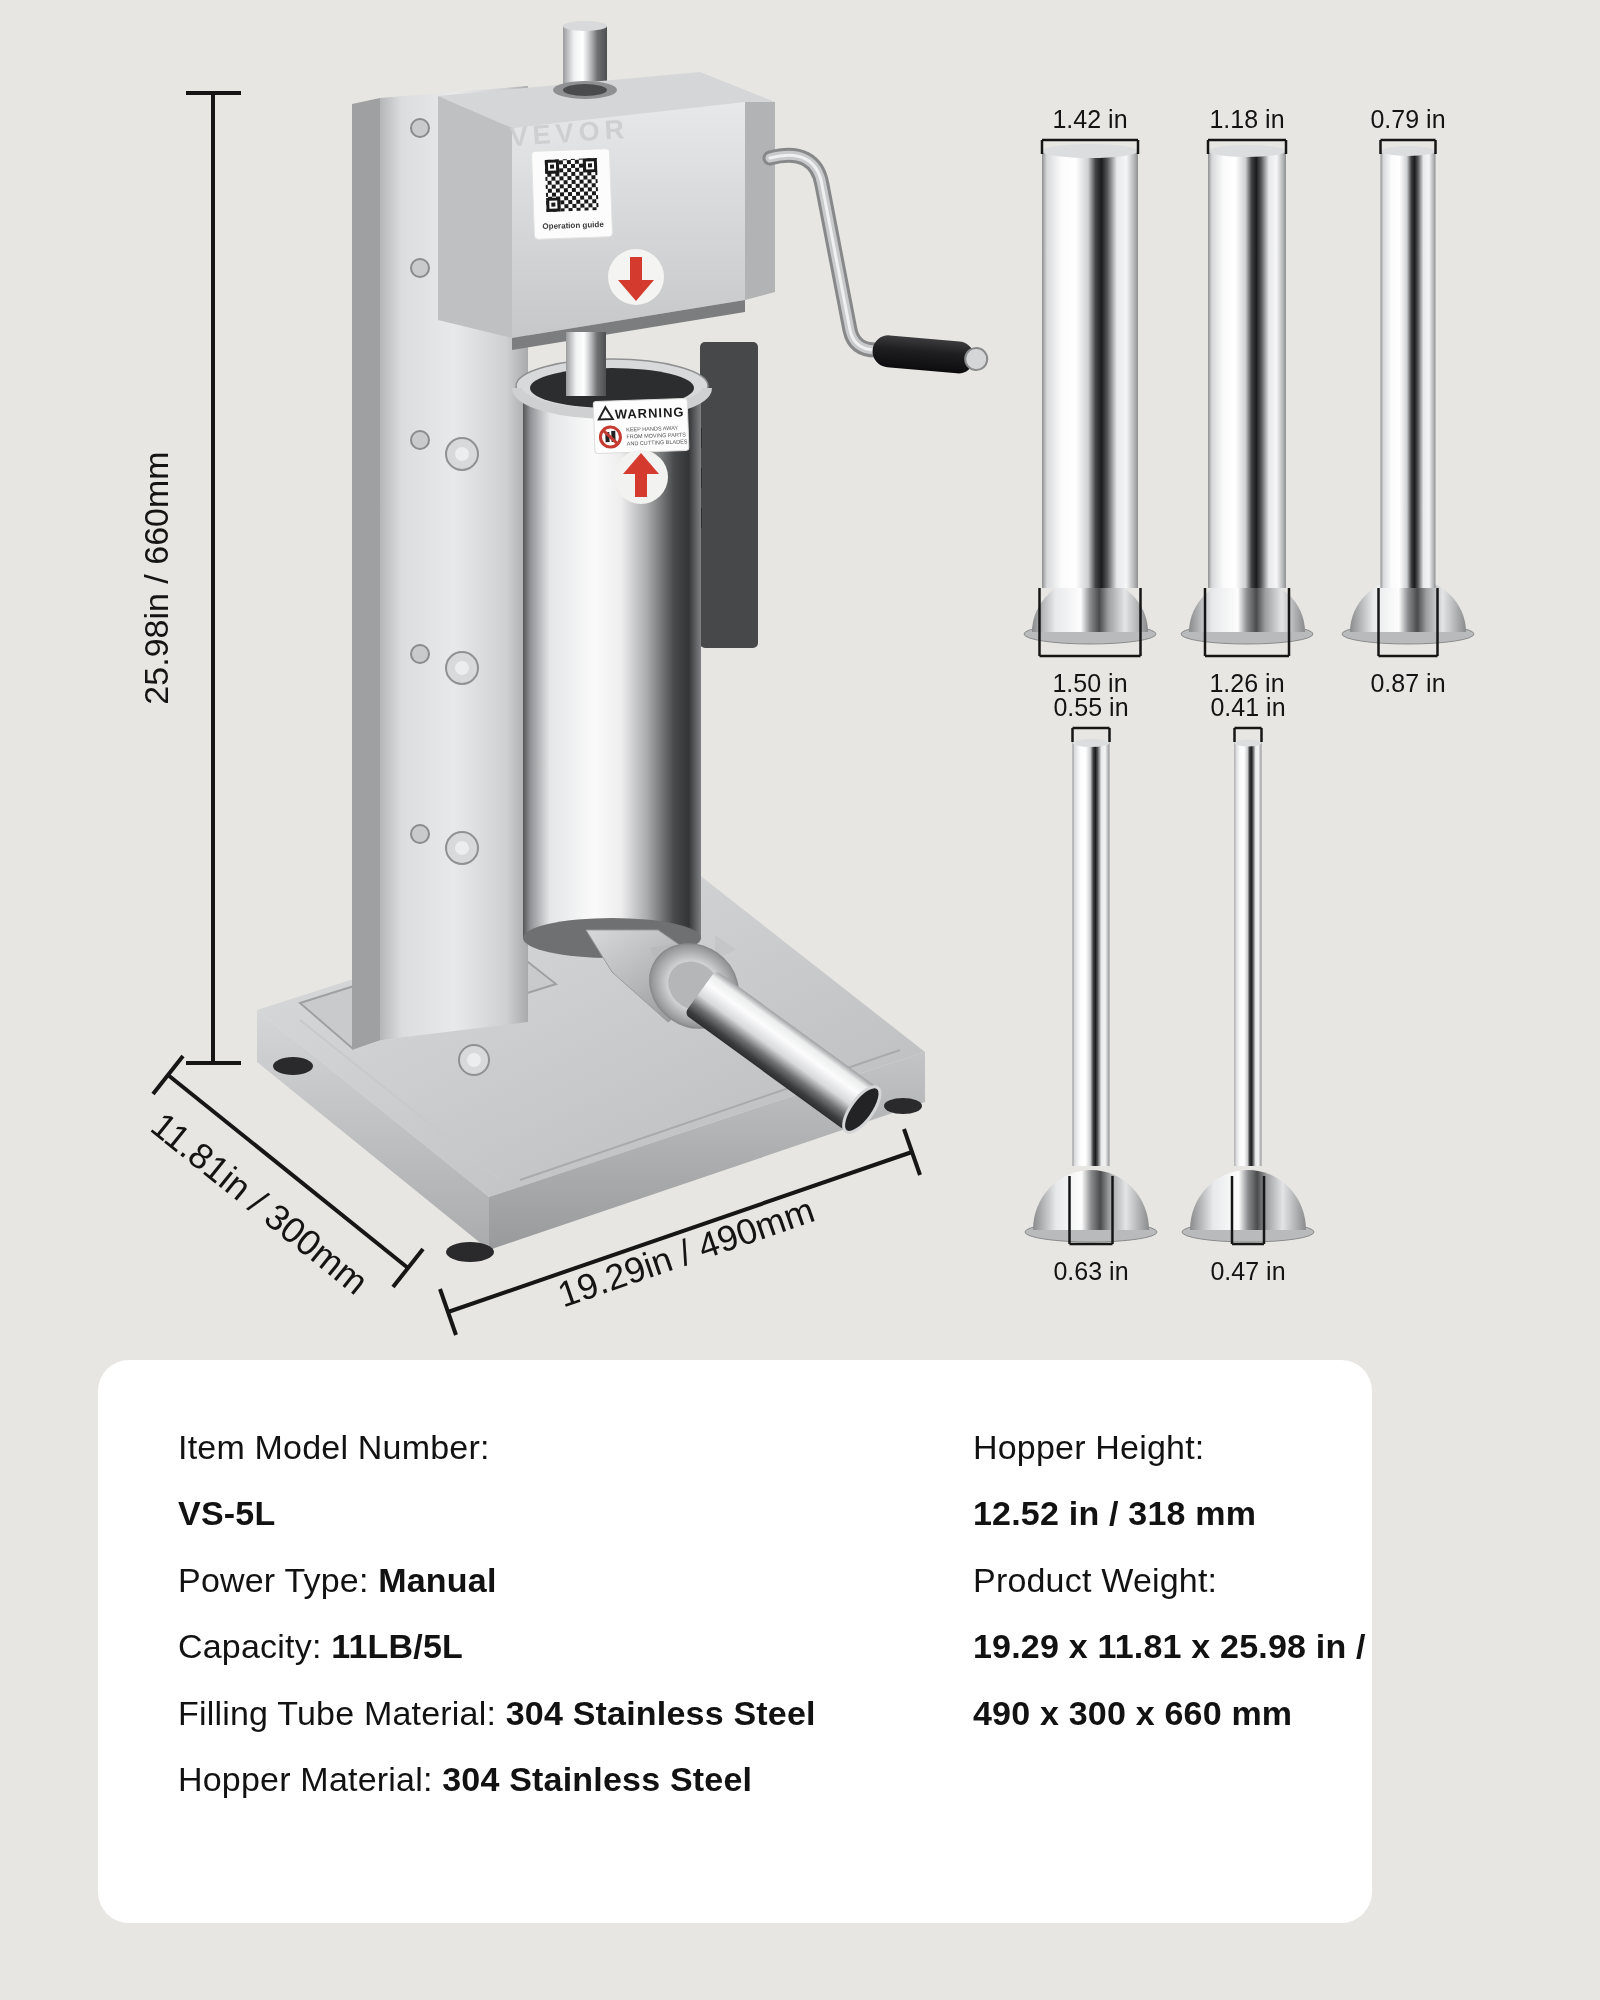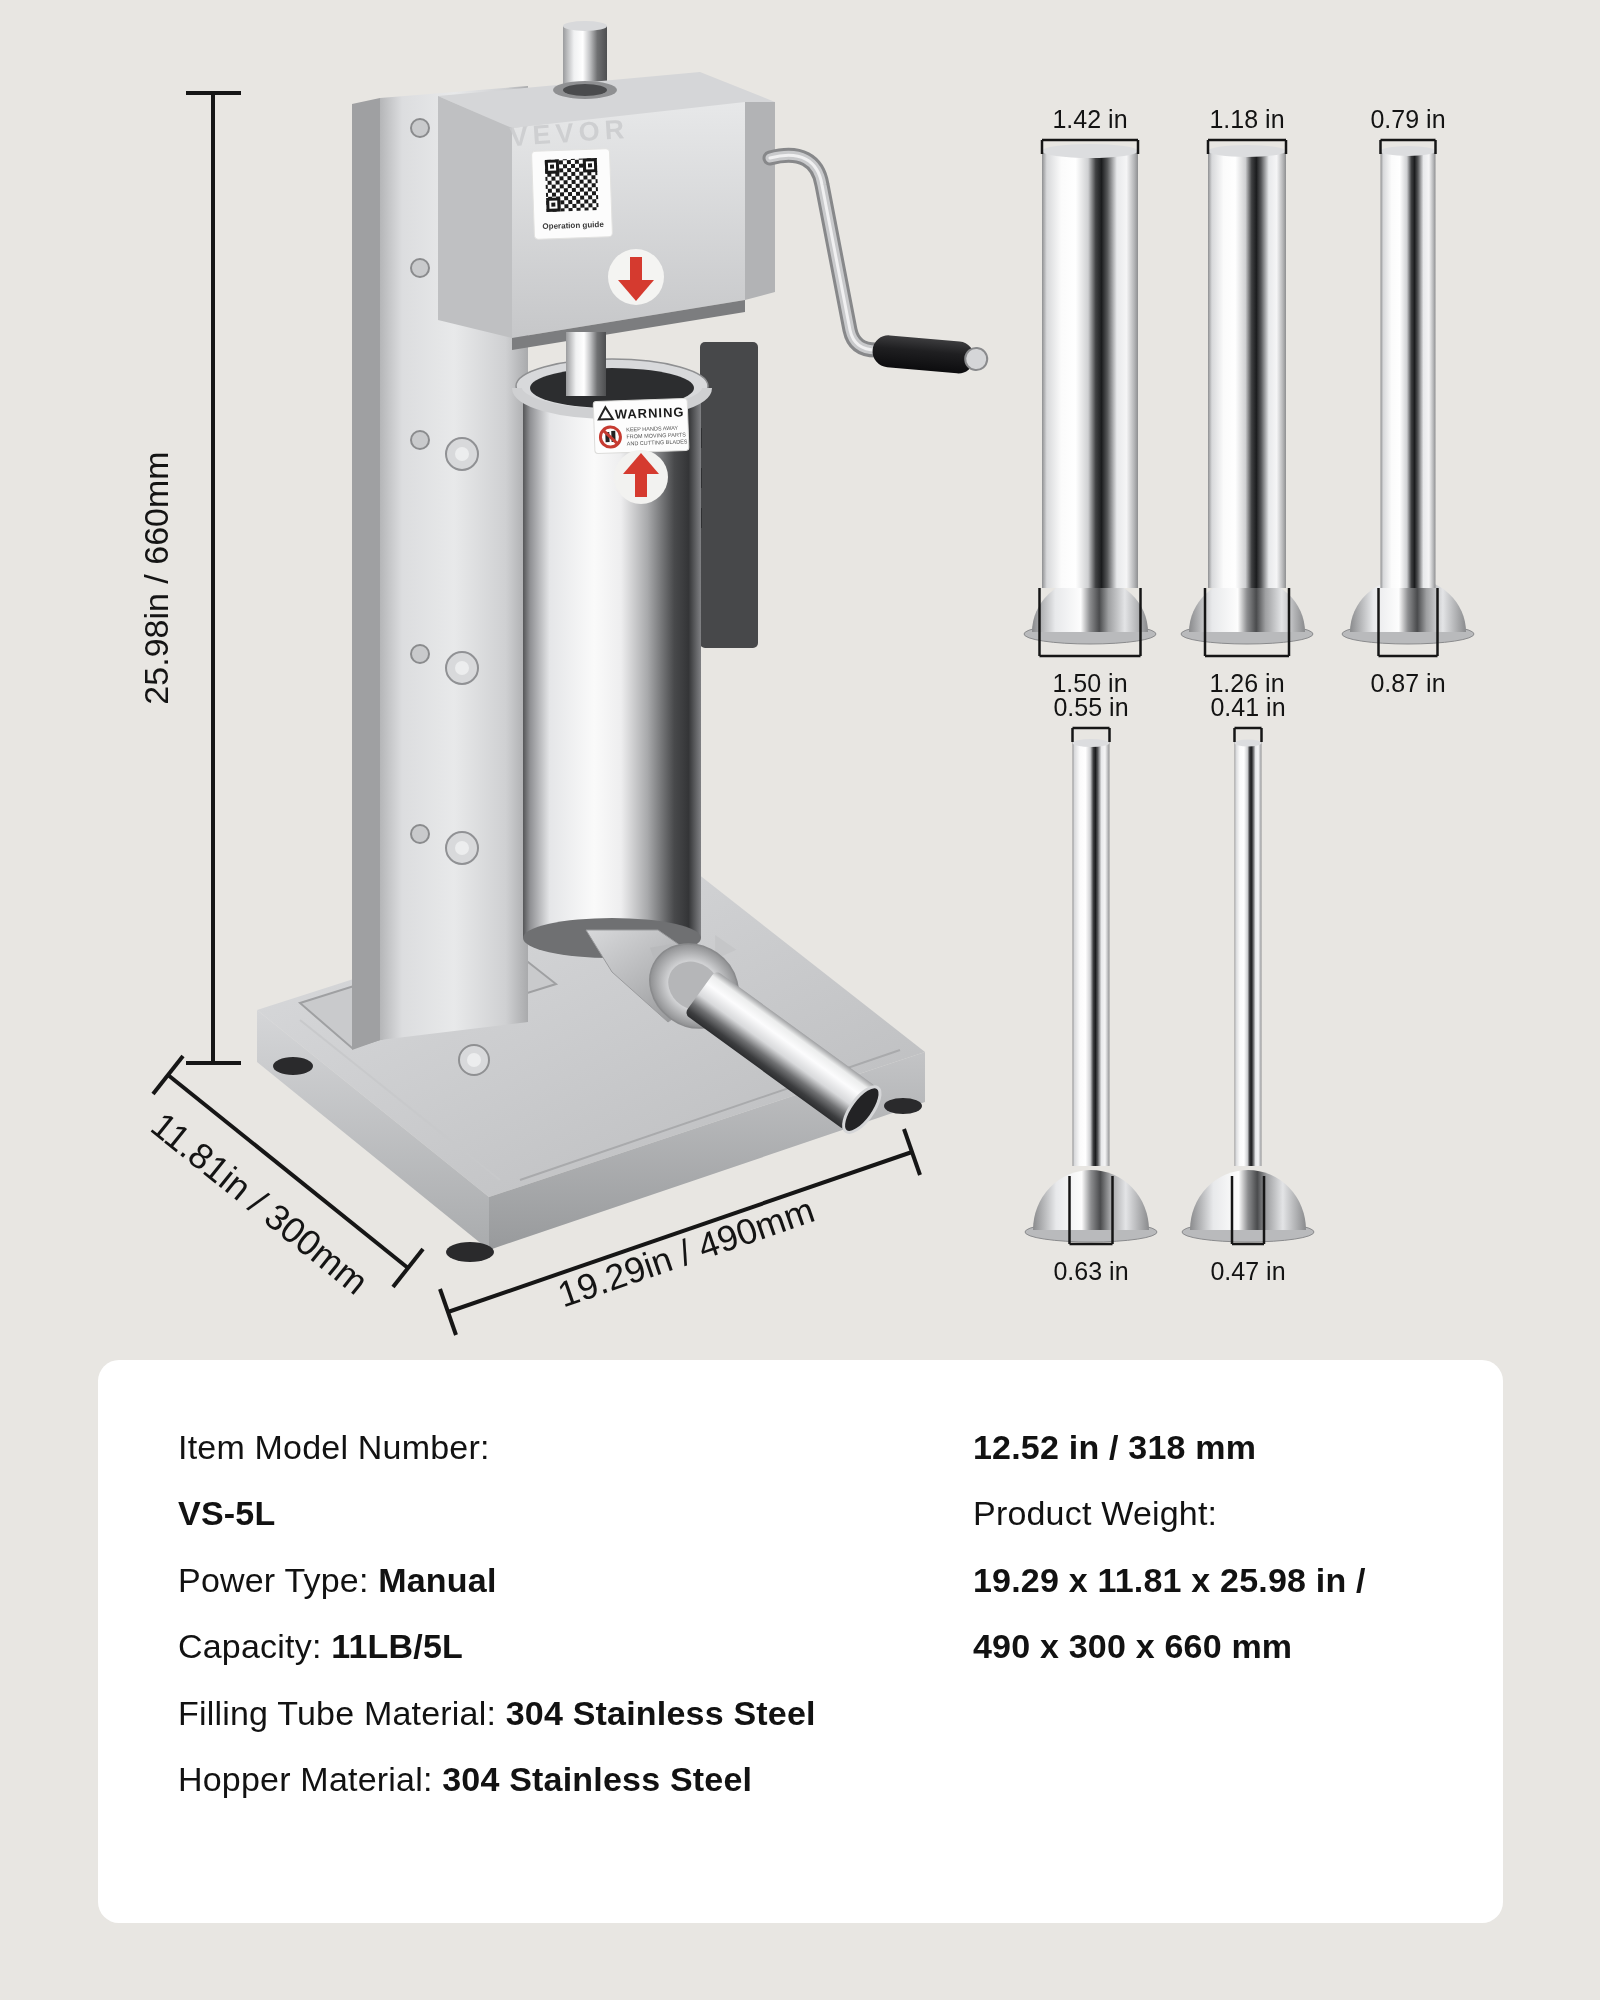--- a/index.html
+++ b/index.html
@@ -7,22 +7,22 @@
     width:1600px;height:2000px;
     background:#e8e6e2;
     font-family:"Liberation Sans", sans-serif;
     position:relative;
     overflow:hidden;
   }
   .stage{position:absolute;left:0;top:0;width:1600px;height:2000px;}
   svg text{font-family:"Liberation Sans", sans-serif;}
 
   .card{
-    position:absolute;left:98px;top:1360px;width:1405px;height:563px;
-    background:#ffffff;border-radius:21px;
+    position:absolute;left:98px;top:1360px;width:1274px;height:563px;
+    background:#ffffff;border-radius:31px;
   }
   .col{position:absolute;top:54px;}
   .col-left{left:80px;}
   .col-right{left:875px;}
   .spec-row{
     font-size:34px;line-height:66.4px;color:#121212;
     white-space:pre-wrap;letter-spacing:0.2px;
   }
   .spec-row .val{font-weight:700;text-align:right;}
 </style>
@@ -400,20 +400,21 @@
 <div class="card">
   <div class="col col-left">
     <div class="spec-row"><span class="lab">Item Model Number:</span><span class="val"></span></div>
     <div class="spec-row"><span class="lab"></span><span class="val">VS-5L</span></div>
     <div class="spec-row"><span class="lab">Power Type: </span><span class="val">Manual</span></div>
     <div class="spec-row"><span class="lab">Capacity: </span><span class="val">11LB/5L</span></div>
     <div class="spec-row"><span class="lab">Filling Tube Material: </span><span class="val">304 Stainless Steel</span></div>
     <div class="spec-row"><span class="lab">Hopper Material: </span><span class="val">304 Stainless Steel</span></div>
   </div>
   <div class="col col-right">
+    <div class="spec-row"><span class="lab">Hopper Height:</span><span class="val"></span></div>
     <div class="spec-row"><span class="lab"></span><span class="val">12.52 in / 318 mm</span></div>
     <div class="spec-row"><span class="lab">Product Weight:</span><span class="val"></span></div>
     <div class="spec-row"><span class="lab"></span><span class="val">19.29 x 11.81 x 25.98 in /</span></div>
     <div class="spec-row"><span class="lab"></span><span class="val">490 x 300 x 660 mm</span></div>
   </div>
 </div>
 
 </div>
 
 </body></html>

